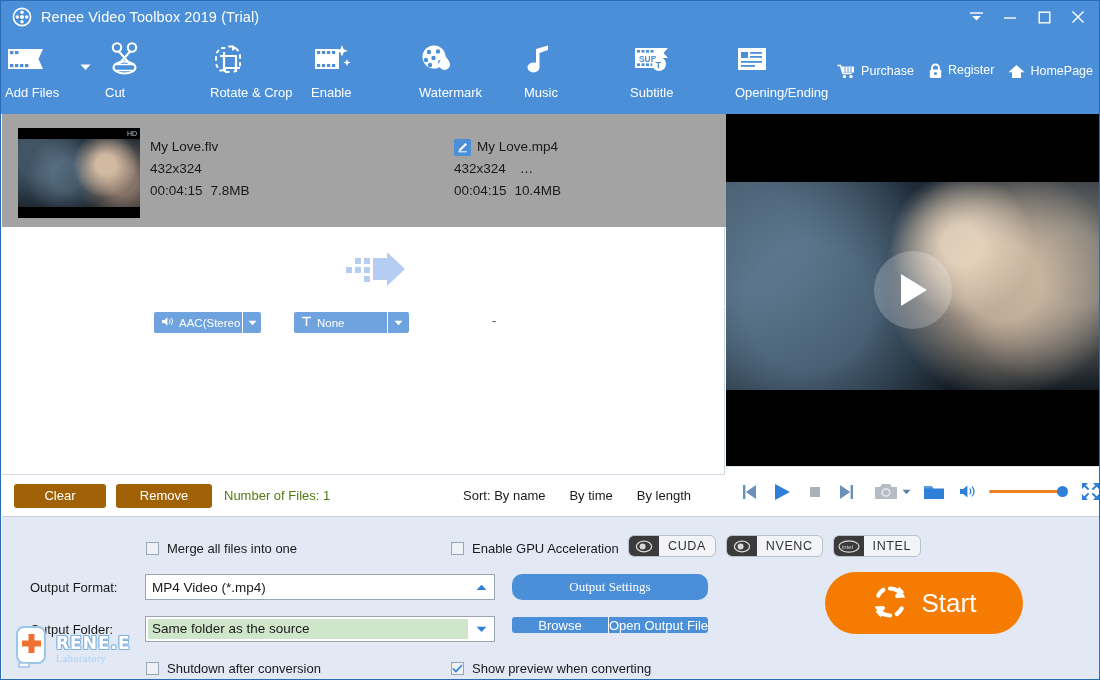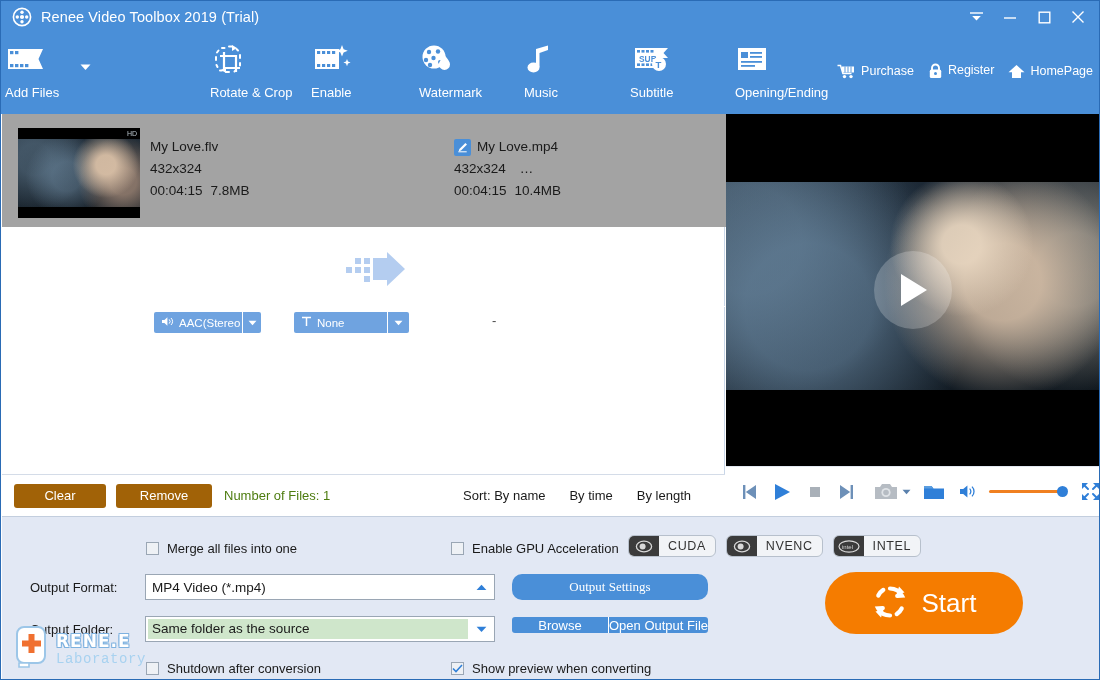--- a/index.html
+++ b/index.html
@@ -316,22 +316,22 @@
   }
   .wm-text { display: flex; flex-direction: column; line-height: 1; }
   .wm-main {
     font-size: 17px; font-weight: bold; color: #ffffff;
     letter-spacing: 1px;
     text-shadow: 0 0 1px #7fb2e0, 1px 1px 0 #7fb2e0, -1px 1px 0 #7fb2e0,
                  1px -1px 0 #7fb2e0, -1px -1px 0 #7fb2e0;
     font-family: "DejaVu Sans", sans-serif;
   }
   .wm-sub {
-    font-size: 14px; color: #a8d2f0; margin-top: 2px;
-    letter-spacing: .6px; font-family: Liberation Mono, monospace;
+    font-size: 10px; color: #a8d2f0; margin-top: 2px;
+    letter-spacing: .6px; font-family: Liberation Serif, serif;
   }
 </style>
 </head>
 <body>
 
 <div id="app">
 
   <div class="header">
 
     <div class="titlebar">
@@ -391,20 +391,32 @@
           </svg>
         </span>
         <span class="tool-label">Add Files</span>
         <span class="tool-caret">
           <svg width="11" height="7" viewBox="0 0 11 7">
               <path d="M0.5 0.6 L5.5 6 L10.5 0.6 Z" fill="#fff"></path>
             </svg>
         </span>
       </div>
 
+      <div class="tool-item" style="left:104px">
+        <span class="tool-icon">
+          <svg width="40" height="34" viewBox="0 0 40 34">
+            <circle cx="12" cy="5.5" r="4.2" fill="none" stroke="#fff" stroke-width="2.1"></circle>
+            <circle cx="27" cy="5.5" r="4.2" fill="none" stroke="#fff" stroke-width="2.1"></circle>
+            <path d="M13.5 9 L25 22 M25.5 9 L14 22" stroke="#fff" stroke-width="2.1" fill="none"></path>
+            <ellipse cx="19.5" cy="25.5" rx="11" ry="6" fill="none" stroke="#fff" stroke-width="2"></ellipse>
+            <path d="M9.5 22.5 h20 M10.5 28.5 h18" stroke="#fff" stroke-width="1.5"></path>
+          </svg>
+        </span>
+        <span class="tool-label">Cut</span>
+      </div>
 
       <div class="tool-item" style="left:209px">
         <span class="tool-icon">
           <svg width="40" height="34" viewBox="0 0 40 34">
             <g stroke="#fff" stroke-width="2" fill="none" stroke-linecap="round">
               <path d="M12 6 h2.5 M19 4.5 h3 M26.5 7 l1.5 1.5"></path>
               <path d="M30 13 v3 M30 21 v2.5 M26 28 l-1.5 1.5"></path>
               <path d="M19 30 h-3 M12 28.5 h-2 M7.5 25 l-1 -2"></path>
               <path d="M6 18 v-3 M7 10.5 l1.5 -2"></path>
             </g>

